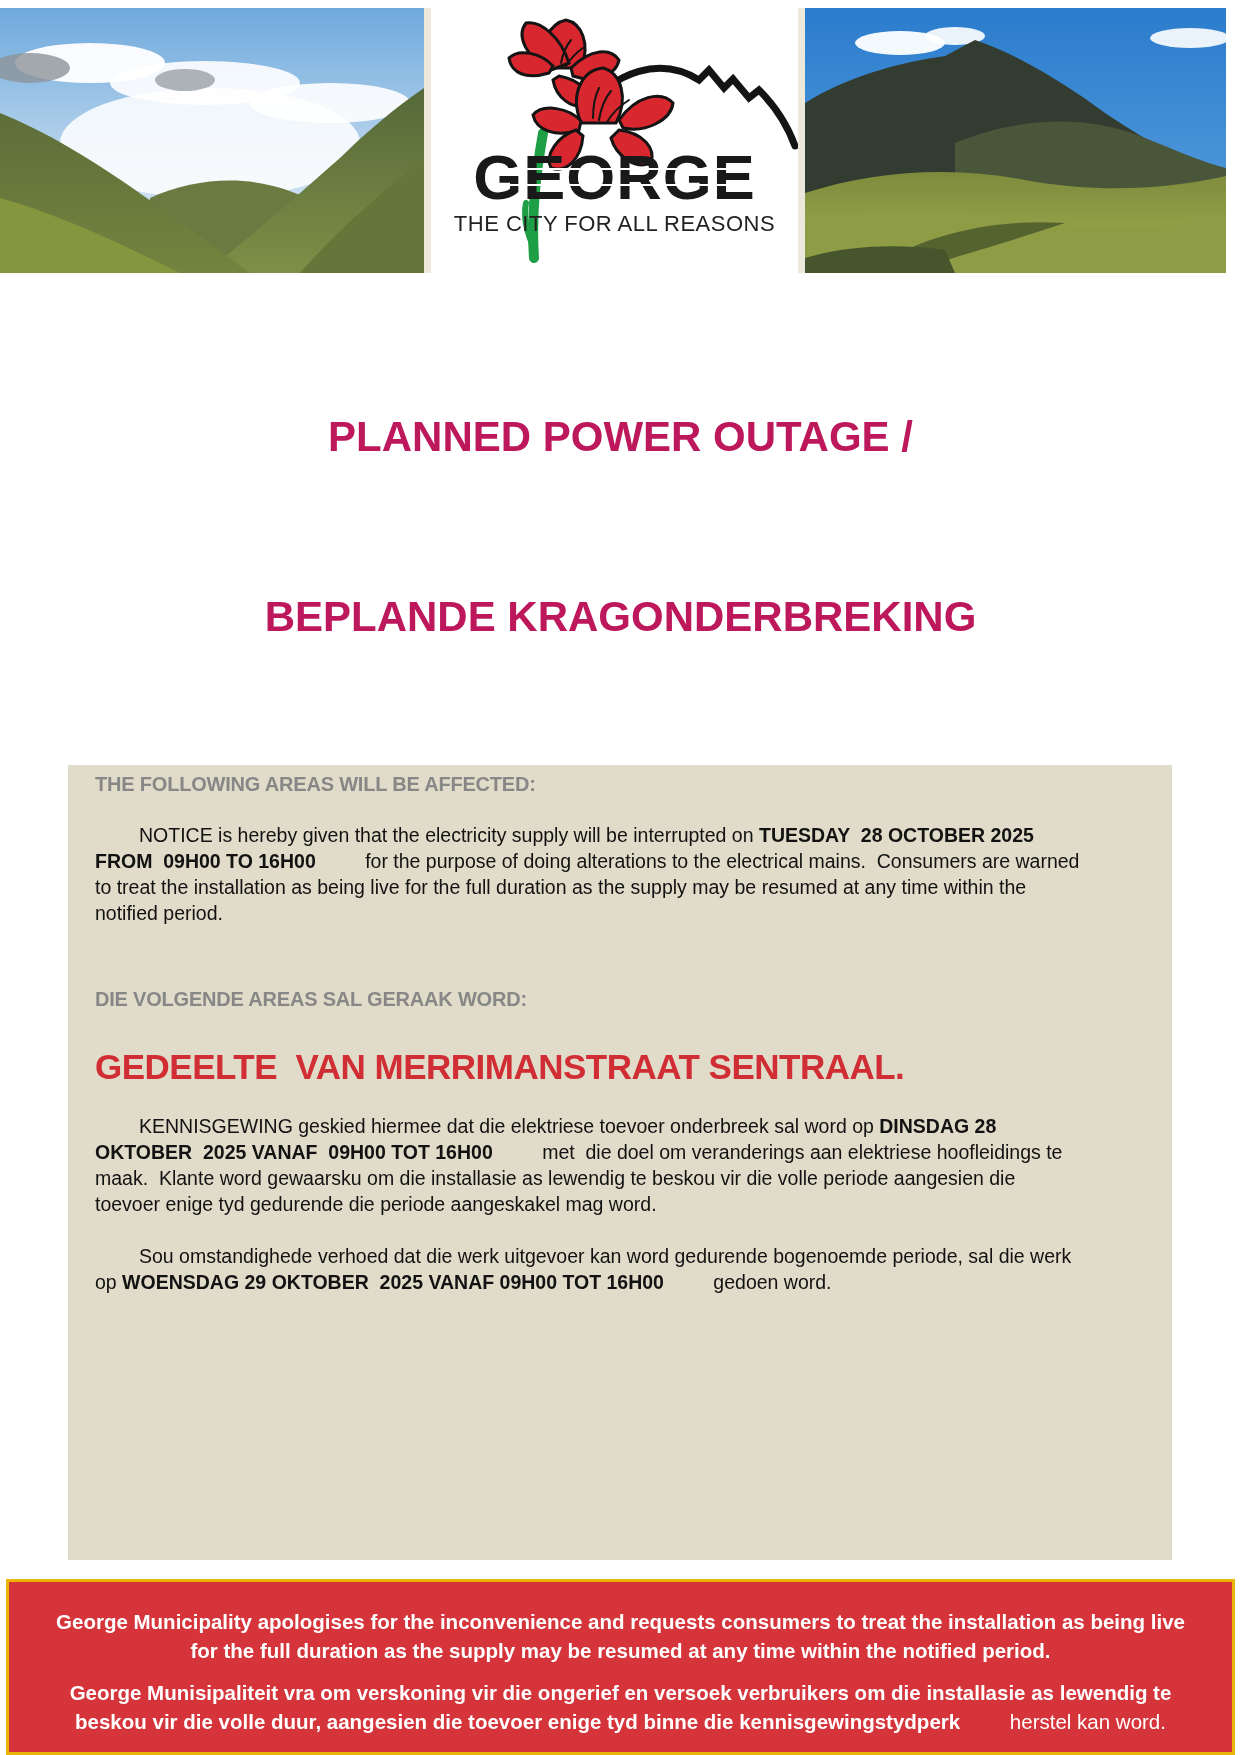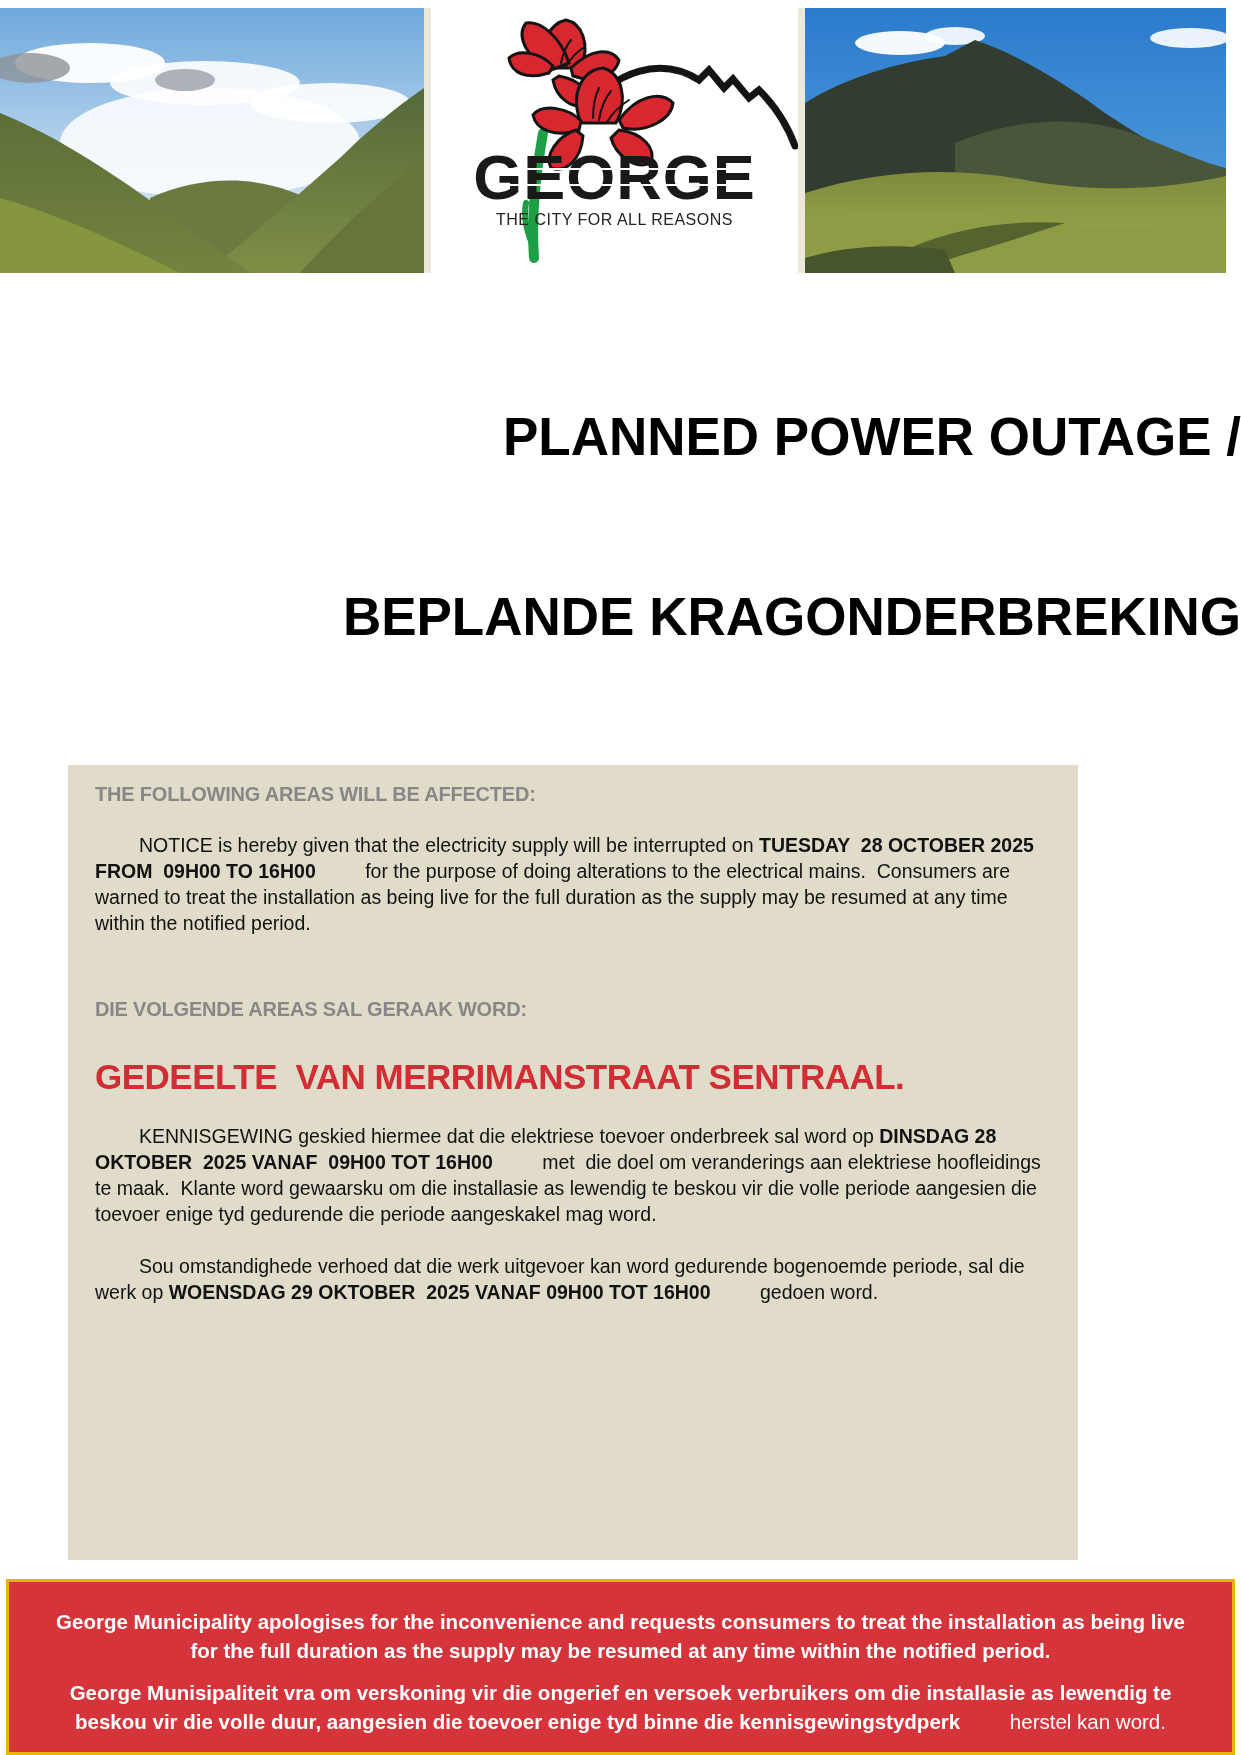--- a/index.html
+++ b/index.html
@@ -25,35 +25,35 @@
   .logo-art { position: absolute; left: 0; top: 0; }
   .logo-wordmark {
     position: absolute; left: 0; right: 0; top: 138px;
     text-align: center; font-size: 63px; font-weight: bold;
     letter-spacing: 1px; color: #191919; line-height: 1;
   }
   .logo-stripe { position: absolute; left: 70px; right: 60px; height: 2px; background: #ffffff; }
   .stripe-1 { top: 160px; } .stripe-2 { top: 176px; }
   .logo-tagline {
     position: absolute; left: 0; right: 0; top: 203px;
-    text-align: center; font-size: 16px; color: #222;
+    text-align: center; font-size: 22px; color: #222;
     letter-spacing: 0.5px; white-space: nowrap;
   }
 
   
   .page-title {
-    margin-top: 14px; text-align: right;
-    color: #000000; font-weight: bold; font-size: 53px;
+    margin-top: 14px; text-align: center;
+    color: #be185d; font-weight: bold; font-size: 42px;
     line-height: 60px; letter-spacing: 0px; white-space: pre-wrap;
   }
 
   
   .notice-box {
-    margin: 58px 0 0 68px; width: 1010px; height: 795px;
-    background: #e0dcc9; padding: 18px 30px 0 27px;
+    margin: 58px 0 0 68px; width: 1104px; height: 795px;
+    background: #e0dcc9; padding: 8px 30px 0 27px;
   }
   .box-heading {
     font-size: 20px; font-weight: bold; color: #878787;
     letter-spacing: -0.2px; white-space: pre-wrap;
   }
   .area-heading {
     margin-top: 36px; font-size: 35px; font-weight: bold;
     color: #d12d34; letter-spacing: -0.5px; white-space: pre-wrap;
   }
   .body-para {

